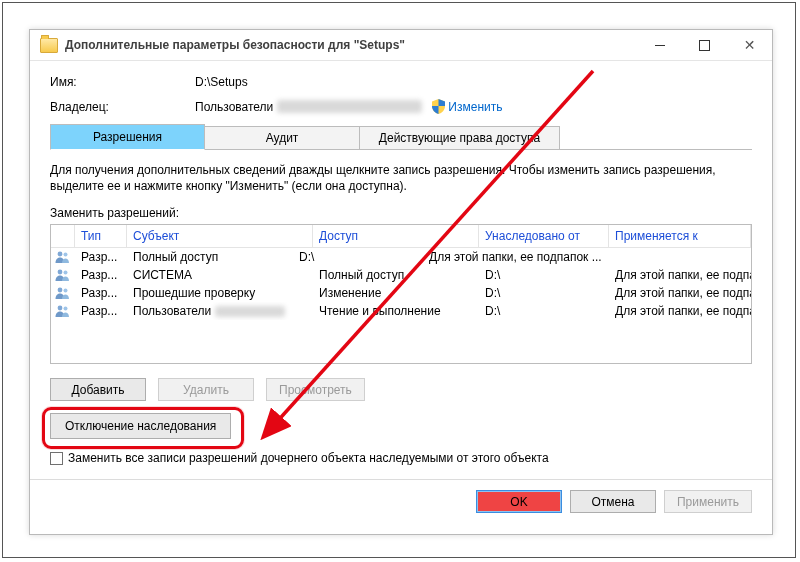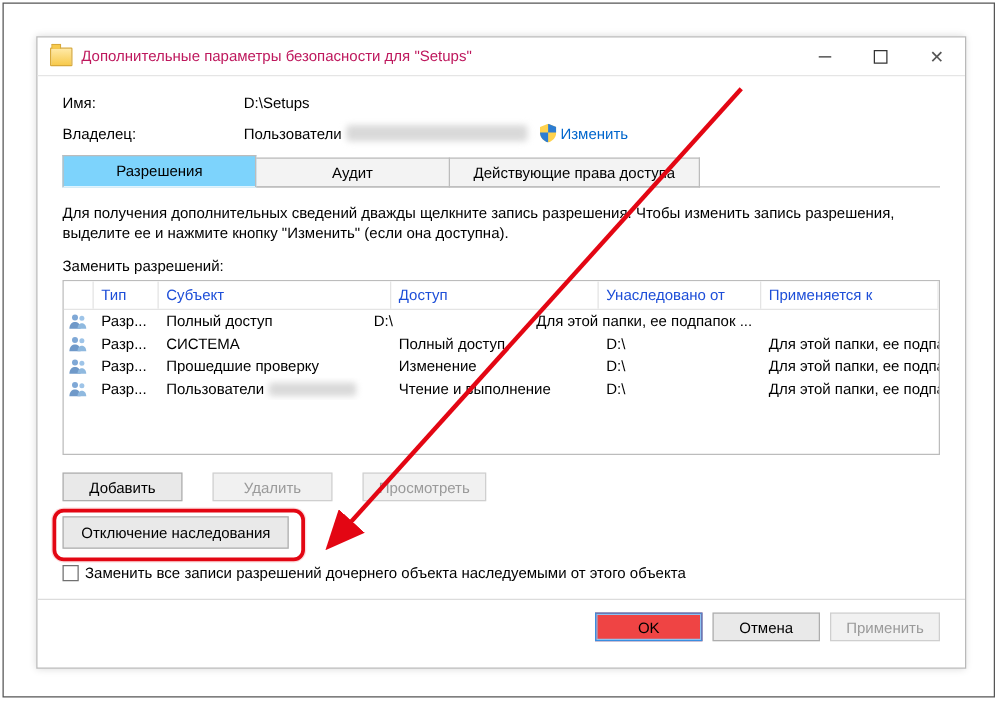--- a/index.html
+++ b/index.html
@@ -57,23 +57,24 @@
     width: 6px;
     height: 3px;
     background: #f7ca4d;
     border: 1px solid #d8a93a;
     border-bottom: none;
     border-radius: 1px 1px 0 0;
   }
   .titlebar .title {
     flex: 1;
     font-size: 12px;
-    color: #be185d;
+    color: #404040;
     white-space: nowrap;
     overflow: hidden;
+    font-weight: bold;
   }
   .caption-buttons {
     display: flex;
     height: 100%;
   }
   .caption-buttons div {
     width: 45px;
     display: flex;
     align-items: center;
     justify-content: center;
@@ -215,21 +216,21 @@
     height: 100%;
   }
   .lv-row .col-icon { justify-content:center; padding:0; }
   .people-icon {
     width: 16px; height: 14px; position: relative;
   }
   .people-icon svg { display:block; }
 
   .btnrow {
     display: flex;
-    gap: 24px;
+    gap: 12px;
     margin-top: 14px;
   }
   .btn {
     height: 23px;
     min-width: 96px;
     padding: 0 12px;
     border: 1px solid #adadad;
     background: #e9e9e9;
     font-family: inherit;
     font-size: 12px;

